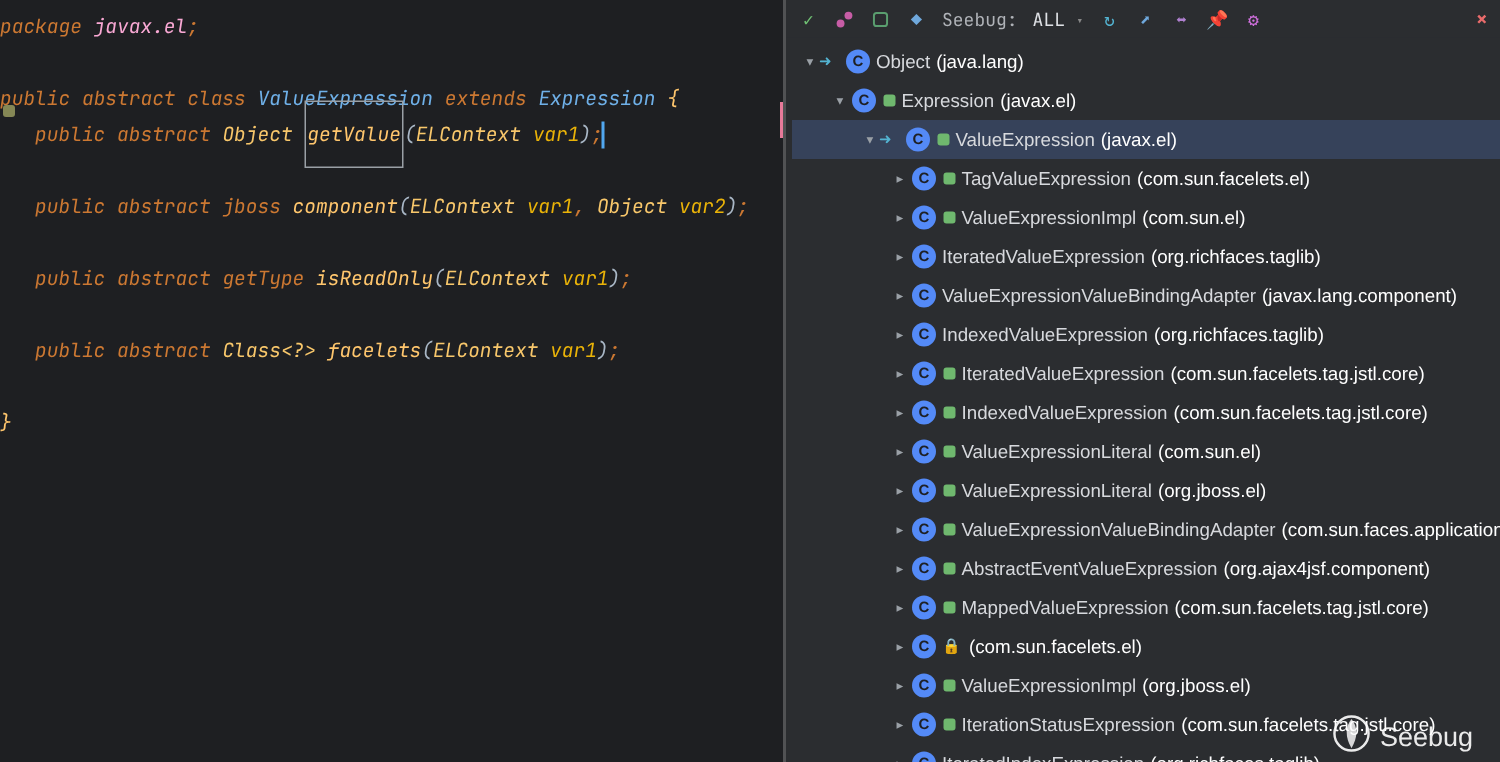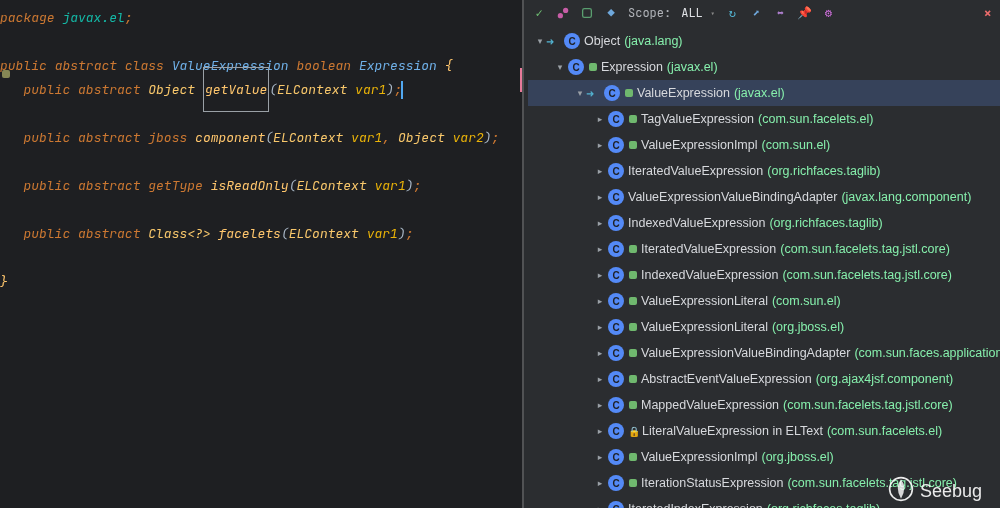--- a/index.html
+++ b/index.html
@@ -13,21 +13,21 @@
   .editor {
     flex:0 0 522px; padding:6px 0 0 0;
     background:#1e1f22; overflow:hidden; position:relative;
   }
   .gutter-mark {
     position:absolute; left:2px; top:70px; width:8px; height:8px;
     border-radius:2px; background:#858755;
   }
   .code-line { white-space:pre; line-height:24px; padding-left:0; font-style:italic; }
   .kw { color:#cc7832; }
-  .pkg { color:#14b8a6; }
+  .pkg { color:#f9a8d4; }
   .cls { color:#6fb0e8; }
   .type { color:#f8c76b; }
   .met { color:#ffc66d; }
   .met-sel { color:#ffc66d; border:1px solid #9aa0a6; padding:13px 1px; }
   .var { color:#eab308; }
   .punc { color:#cc7832; }
   .paren { color:#a9b7c6; }
   .brace { color:#ffc66d; }
 
   .panel {
@@ -51,21 +51,21 @@
   }
   .node { display:flex; align-items:center; height:26px; white-space:nowrap; cursor:default; }
   .toggle { width:12px; color:#9aa0a6; font-size:9px; text-align:center; flex-shrink:0; }
   .ic { width:16px; height:16px; border-radius:8px; margin:0 4px 0 2px;
         display:flex; align-items:center; justify-content:center;
         font-size:10px; font-weight:bold; color:#1e2024; flex-shrink:0;
         background:#548af7; }
   .ic-abs { width:8px; height:8px; border-radius:2px; background:#6fb86e; margin-left:1px; margin-right:4px;flex-shrink:0;}
   .ic-lock { color:#e06c75; font-size:10px; width:12px; text-align:center; margin-right:2px; flex-shrink:0;}
   .nname { color:#d7d9dd; }
-  .npkg { color:#86efac; margin-left:4px; }
+  .npkg { color:#ffffff; margin-left:4px; }
   .indent { flex-shrink:0; }
   .sel { background:#36425a; }
   .arrow { width:16px; flex-shrink:0; }
 
   .watermark {
     position:absolute; right:18px; bottom:6px;
     display:flex; align-items:flex-end; gap:6px;
     color:#ffffff; font-size:18px; opacity:0.9;
     font-family:"Segoe UI",Arial,sans-serif;
   }
@@ -83,21 +83,21 @@
 </head>
 <body>
 
 <div class="root">
 
   <div class="editor">
     <div class="gutter-mark"></div>
     <div class="caret-bar"></div>
     <div class="code-line"><span class="kw">package</span><span class="pkg"> </span><span class="pkg">javax.el</span><span class="punc">;</span></div>
     <div class="code-line">&nbsp;</div>
-    <div class="code-line"><span class="kw">public</span> <span class="kw">abstract</span> <span class="kw">class</span> <span class="cls">ValueExpression</span> <span class="kw">boolean</span> <span class="cls">Expression</span> <span class="brace">{</span></div>
+    <div class="code-line"><span class="kw">public</span> <span class="kw">abstract</span> <span class="kw">class</span> <span class="cls">ValueExpression</span> <span class="kw">extends</span> <span class="cls">Expression</span> <span class="brace">{</span></div>
     <div class="code-line">   <span class="kw">public</span> <span class="kw">abstract</span> <span class="type">Object</span> <span class="met-sel">getValue</span><span class="paren">(</span><span class="type">ELContext</span> <span class="var">var1</span><span class="paren">)</span><span class="punc">;</span><span class="caret"></span></div>
     <div class="code-line">&nbsp;</div>
     <div class="code-line">   <span class="kw">public</span> <span class="kw">abstract</span> <span class="kw">jboss</span> <span class="met">component</span><span class="paren">(</span><span class="type">ELContext</span> <span class="var">var1</span><span class="punc">,</span> <span class="type">Object</span> <span class="var">var2</span><span class="paren">)</span><span class="punc">;</span></div>
     <div class="code-line">&nbsp;</div>
     <div class="code-line">   <span class="kw">public</span> <span class="kw">abstract</span> <span class="kw">getType</span> <span class="met">isReadOnly</span><span class="paren">(</span><span class="type">ELContext</span> <span class="var">var1</span><span class="paren">)</span><span class="punc">;</span></div>
     <div class="code-line">&nbsp;</div>
     <div class="code-line">   <span class="kw">public</span> <span class="kw">abstract</span> <span class="type">Class&lt;?&gt;</span> <span class="met">facelets</span><span class="paren">(</span><span class="type">ELContext</span> <span class="var">var1</span><span class="paren">)</span><span class="punc">;</span></div>
     <div class="code-line">&nbsp;</div>
     <div class="code-line"><span class="brace">}</span></div>
   </div>
@@ -110,21 +110,21 @@
             <circle cx="5" cy="11" r="3" fill="#c75da6"></circle>
             <circle cx="11" cy="5" r="3" fill="#c75da6"></circle>
           </svg>
         </span>
       <span class="tbicon">
           <svg viewBox="0 0 16 16">
             <rect x="3" y="3" width="10" height="10" rx="2" fill="none" stroke="#5a9e6f" stroke-width="1.5"></rect>
           </svg>
         </span>
       <span class="tbicon" style="color:#6fa8dc">◆</span>
-      <span class="scope-label">Scope:</span>
+      <span class="scope-label">Seebug:</span>
       <span class="scope-val"><span>ALL</span> <span style="font-size:9px;color:#888">▾</span></span>
       <span class="tbicon" style="color:#53b3d1">↻</span>
       <span class="tbicon" style="color:#6fa8dc">⬈</span>
       <span class="tbicon" style="color:#b080d0">⬌</span>
       <span class="tbicon" style="color:#e2a63b">📌</span>
       <span class="tbicon" style="color:#cf6fdc">⚙</span>
       <span class="close-x">×</span>
     </div>
     <div class="tree" id="tree">
         <div class="node">
@@ -243,21 +243,20 @@
           <span class="ic">C</span>
           <span class="ic-abs"></span>
           <span class="nname">MappedValueExpression</span>
           <span class="npkg">(com.sun.facelets.tag.jstl.core)</span>
         </div>
         <div class="node">
           <span class="indent" style="width: 66px;"></span>
           <span class="toggle">▸</span>
           <span class="ic">C</span>
           <span class="ic-lock">🔒</span>
-          <span class="nname">LiteralValueExpression in ELText</span>
           <span class="npkg">(com.sun.facelets.el)</span>
         </div>
         <div class="node">
           <span class="indent" style="width: 66px;"></span>
           <span class="toggle">▸</span>
           <span class="ic">C</span>
           <span class="ic-abs"></span>
           <span class="nname">ValueExpressionImpl</span>
           <span class="npkg">(org.jboss.el)</span>
         </div>

